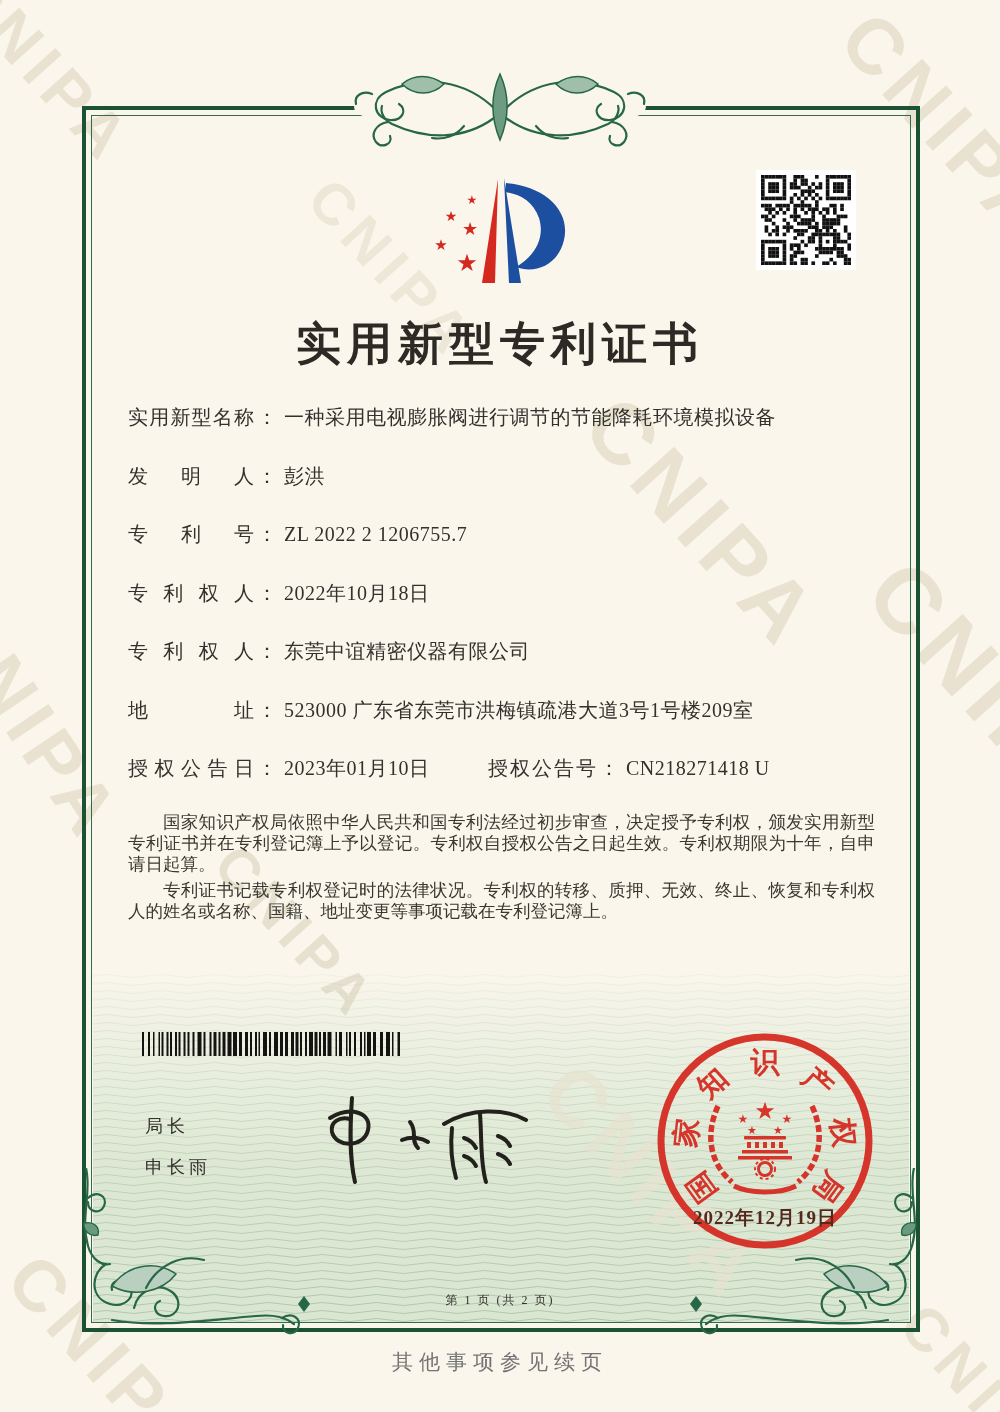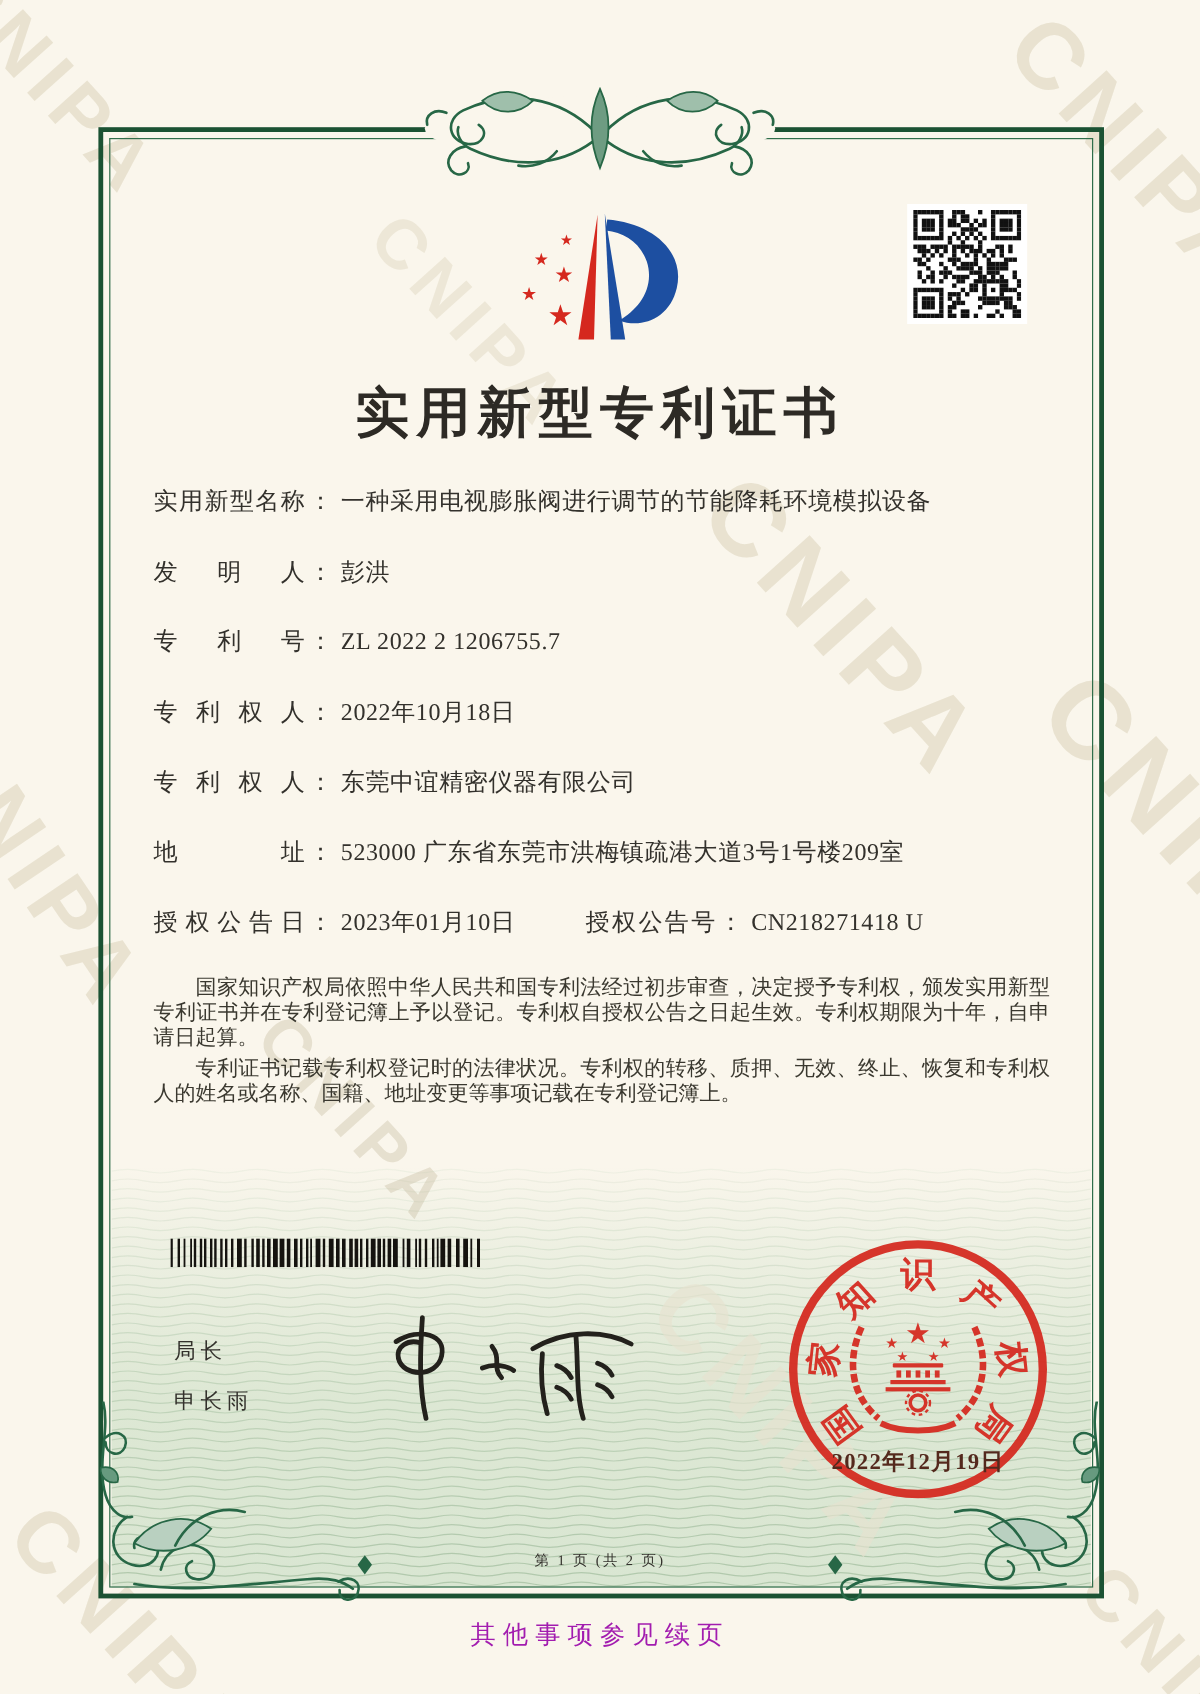--- a/index.html
+++ b/index.html
@@ -58,21 +58,21 @@
     line-height:21px;text-align:justify;color:#3a382f;}
   .paras p{margin:0 0 5px 0;text-indent:2em;}
   .barcode{position:absolute;left:142px;top:1032px;z-index:6;}
   .director{position:absolute;left:145px;top:1114px;z-index:6;font-size:18px;letter-spacing:4px;}
   .director div{margin-bottom:17px;}
   .signature{position:absolute;left:292px;top:1082px;z-index:6;}
   .seal{position:absolute;left:650px;top:1026px;z-index:7;opacity:0.93;}
   .page-num{position:absolute;left:0;right:0;top:1292px;text-align:center;font-size:12px;
     letter-spacing:2px;z-index:6;}
   .note{position:absolute;left:0;right:0;top:1348px;text-align:center;font-size:21px;
-    letter-spacing:6px;color:#a21caf;z-index:6;}
+    letter-spacing:6px;color:#737373;z-index:6;}
 </style>
 </head>
 <body>
 
 <div class="page">
 
   <div class="wm wm1">CNIPA</div>
   <div class="wm wm2">CNIPA</div>
   <div class="wm wm3">CNIPA</div>
   <div class="wm wm4">CNIPA</div>

